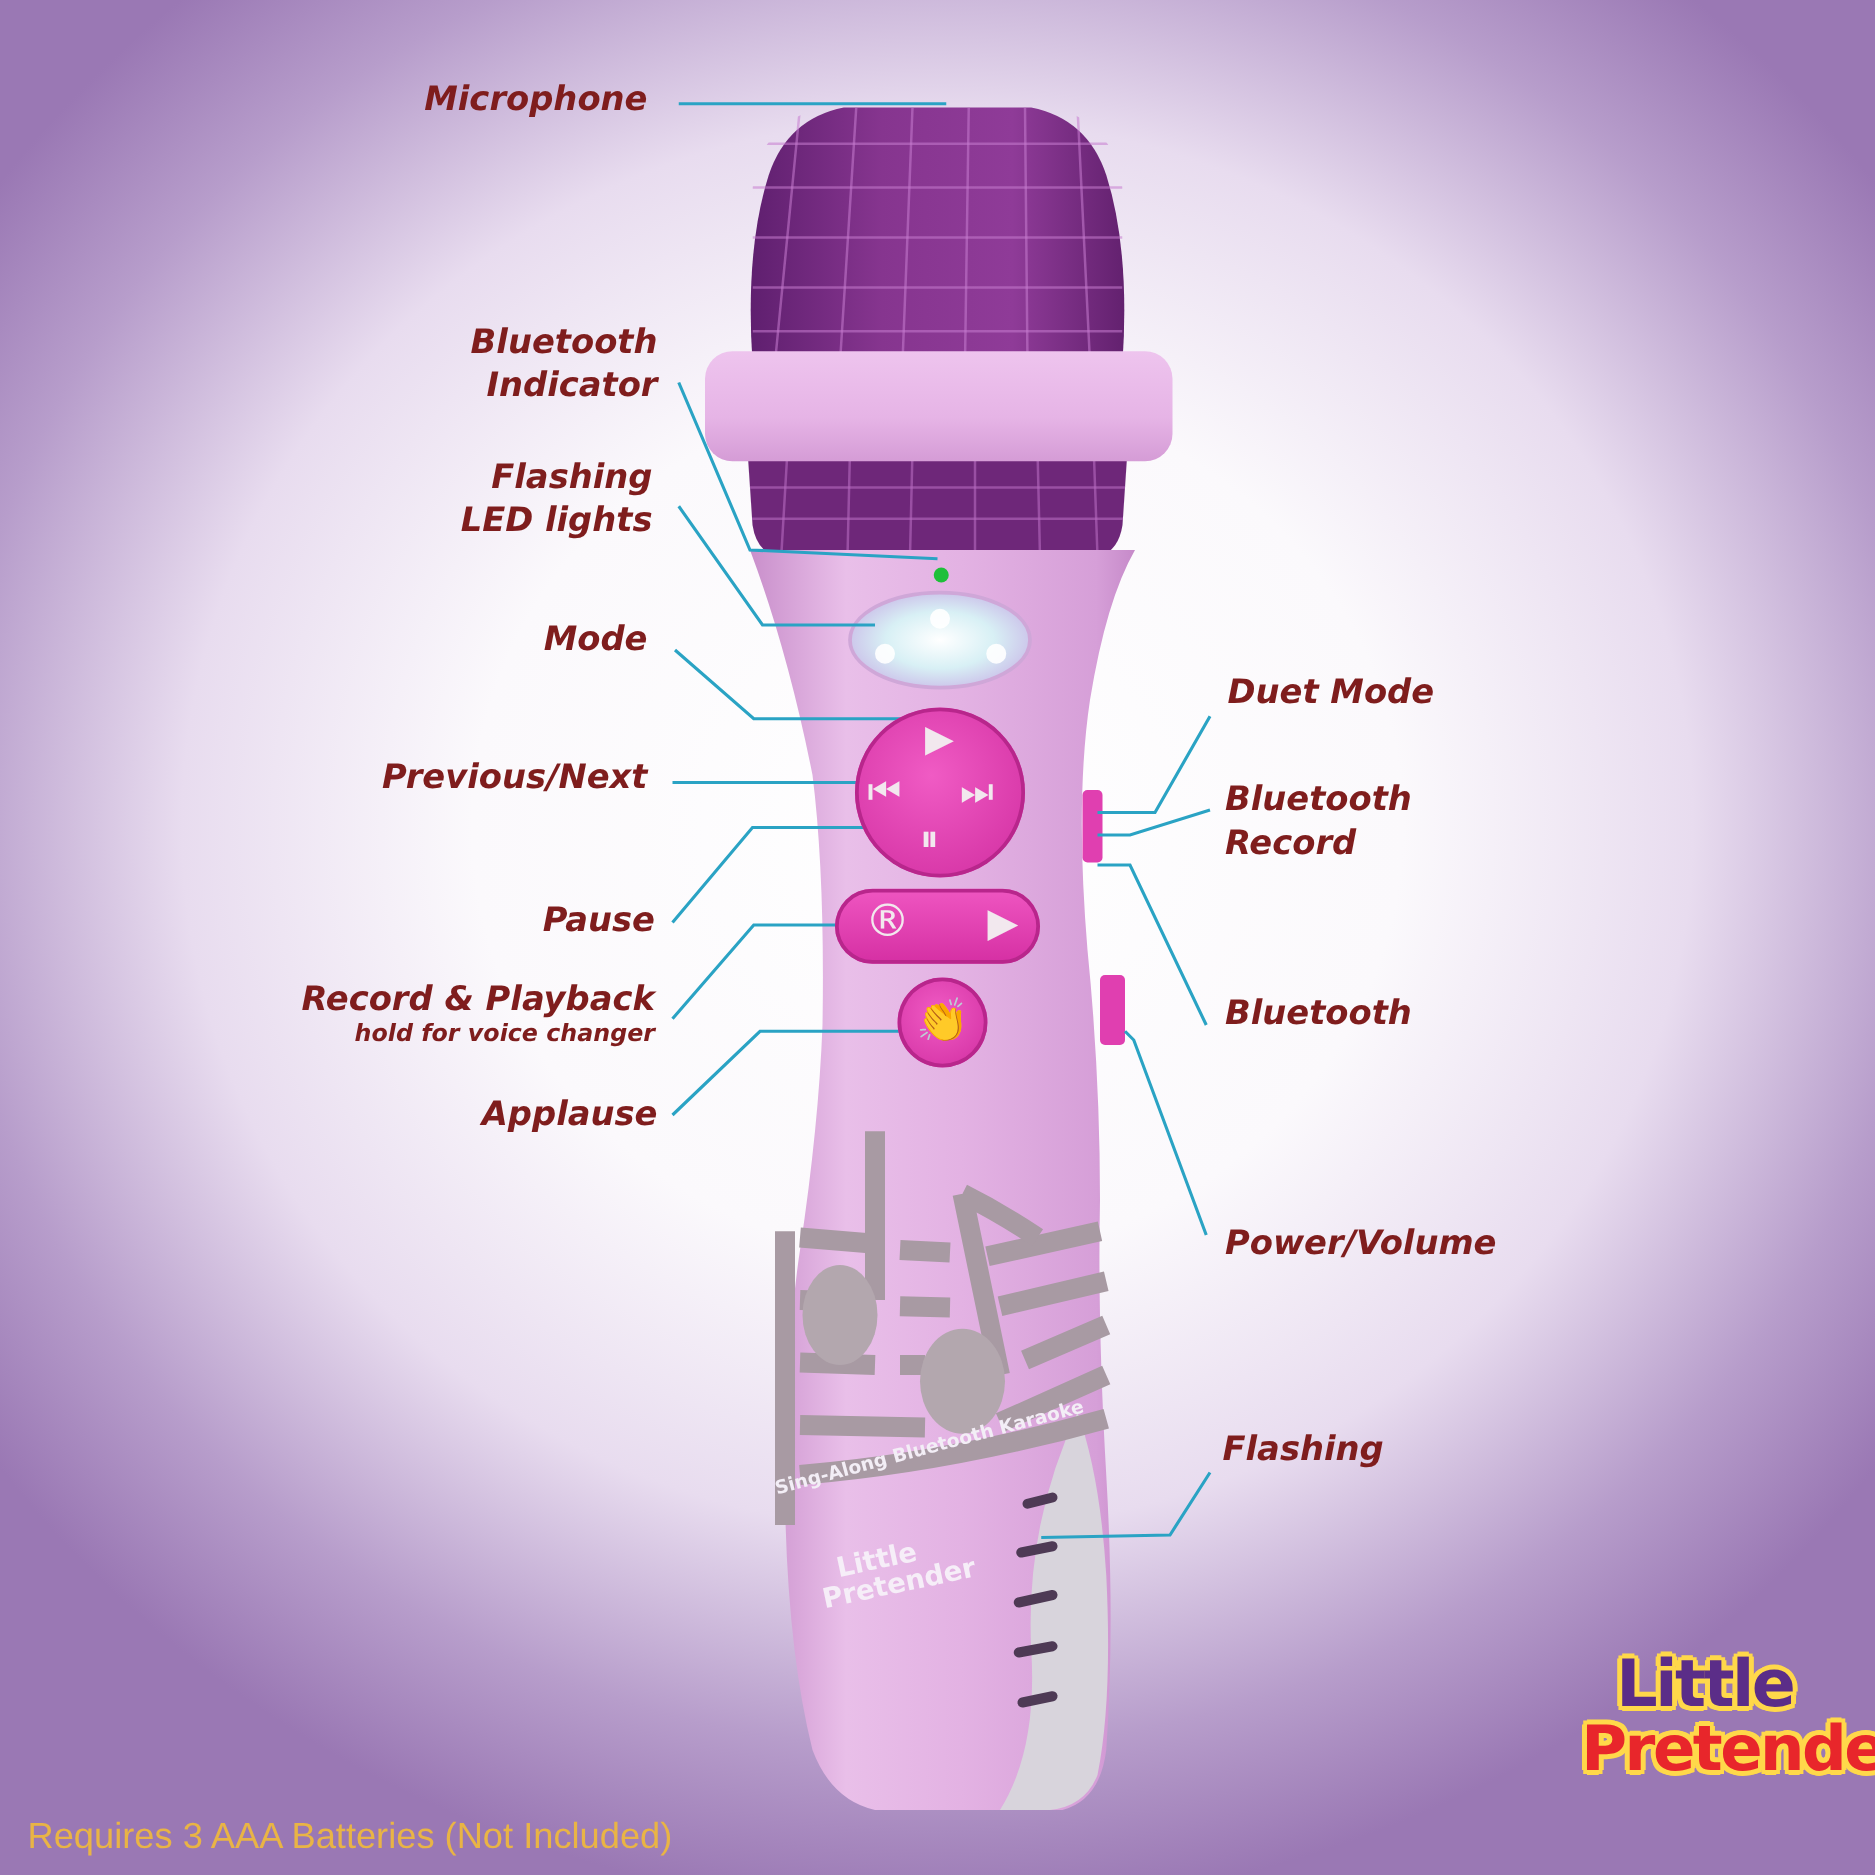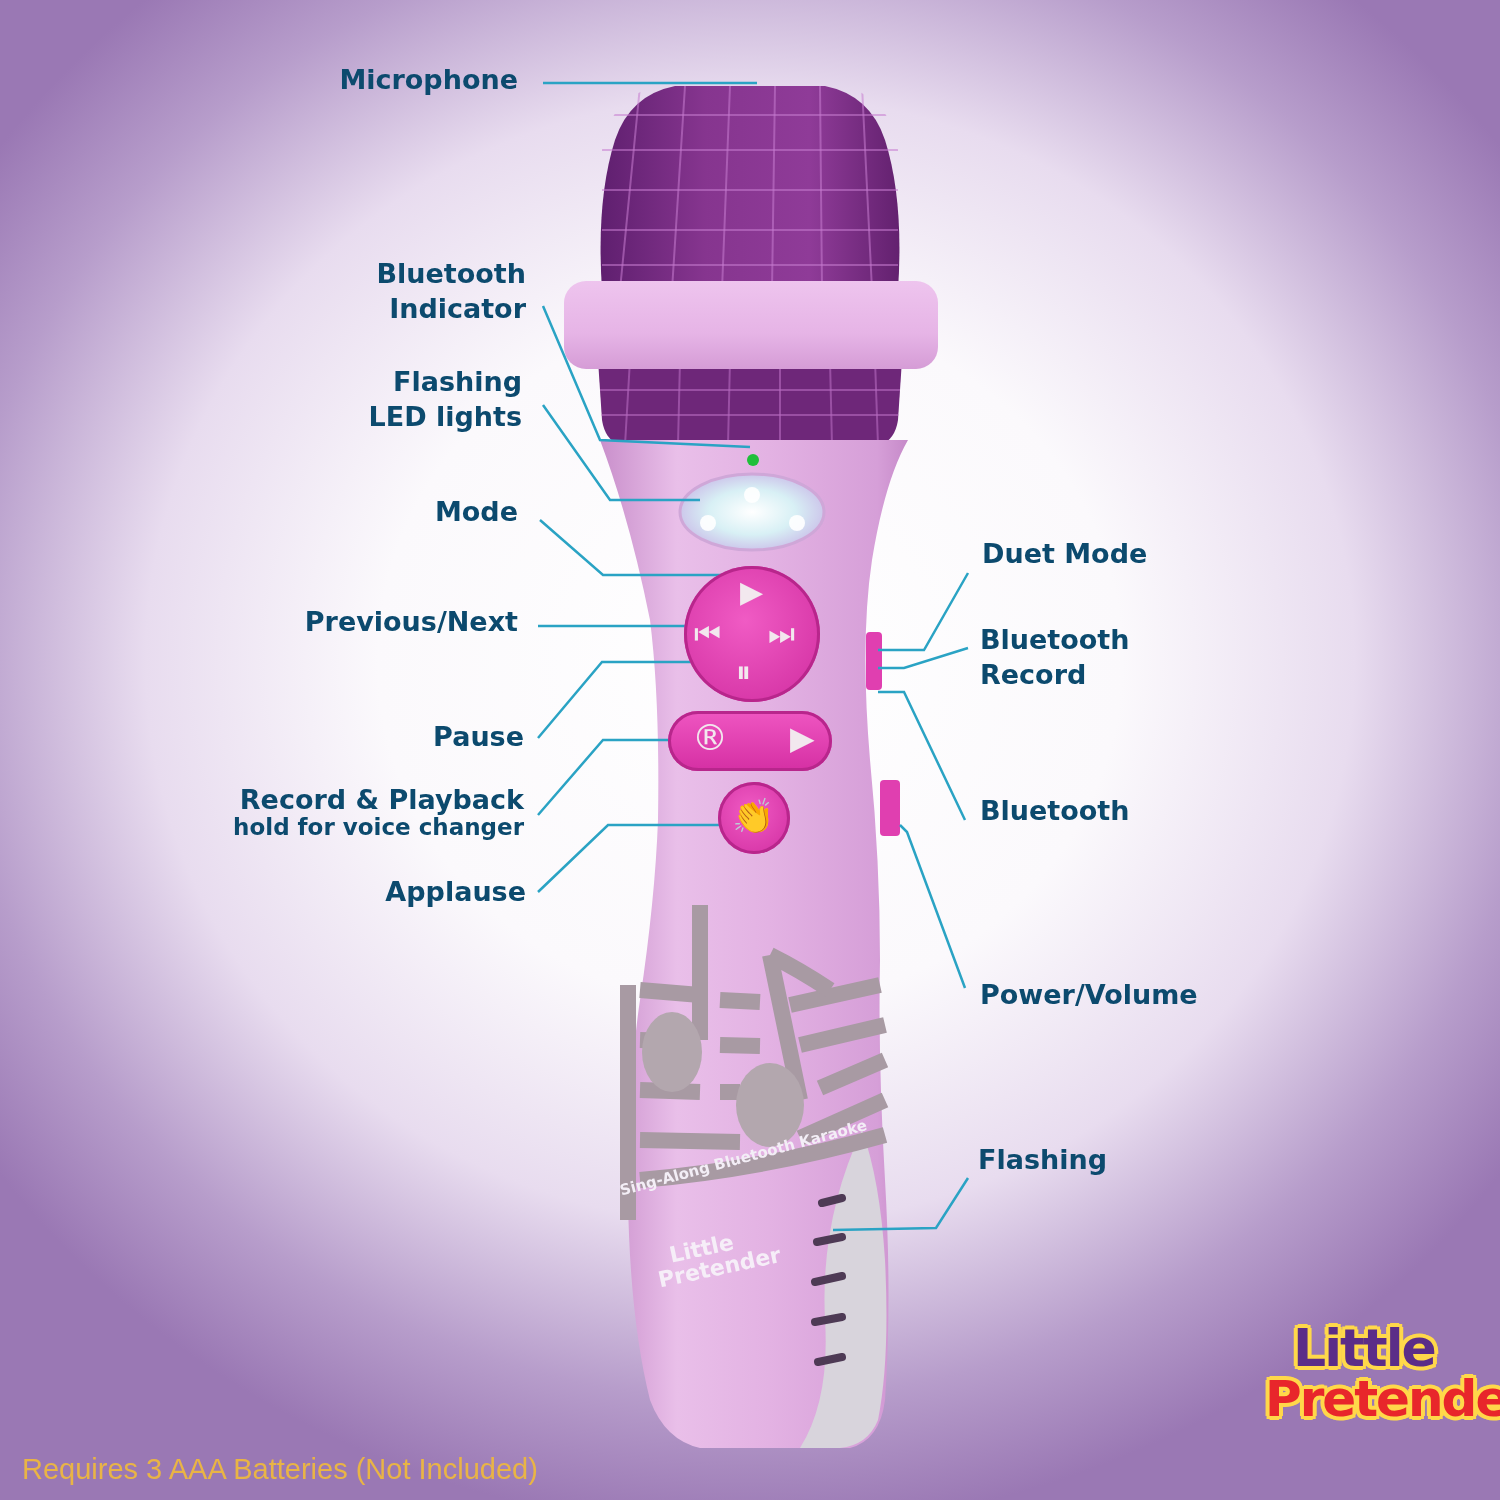--- a/index.html
+++ b/index.html
@@ -2,25 +2,25 @@
 <html><head>
   <meta charset="utf-8">
   <style>
     html, body { margin: 0; padding: 0; }
     body {
       width: 1500px; height: 1500px; position: relative; overflow: hidden;
       background: radial-gradient(ellipse 62% 58% at 50% 44%, #ffffff 0%, #fbf9fc 40%, #e8dcef 65%, #b79dcb 85%, #9a78b4 100%);
       font-family: "DejaVu Sans", sans-serif;
     }
     .label {
-      position: absolute; color: #0c4a6e; font-weight: bold; font-size: 27px;
-      line-height: 35px; white-space: nowrap;
+      position: absolute; color: #7f1d1d; font-weight: bold; font-size: 27px;
+      line-height: 35px; white-space: nowrap; font-style: italic;
     }
     .label.right { text-align: right; }
-    .label .sub { display: block; font-size: 23px; line-height: 20px; font-weight: bold; text-align: right; }
+    .label .sub { display: block; font-size: 19px; line-height: 20px; font-weight: bold; text-align: right; }
     svg.overlay { position: absolute; left: 0; top: 0; }
     .footer-note {
       position: absolute; left: 22px; top: 1453px; font-family: "Liberation Sans", sans-serif;
       color: #e9b445; font-size: 29px;
     }
     .logo {
       position: absolute; left: 1265px; top: 1318px; width: 200px; height: 150px;
     }
     .logo-word {
       position: absolute; font-family: "DejaVu Sans", sans-serif; font-weight: bold;

